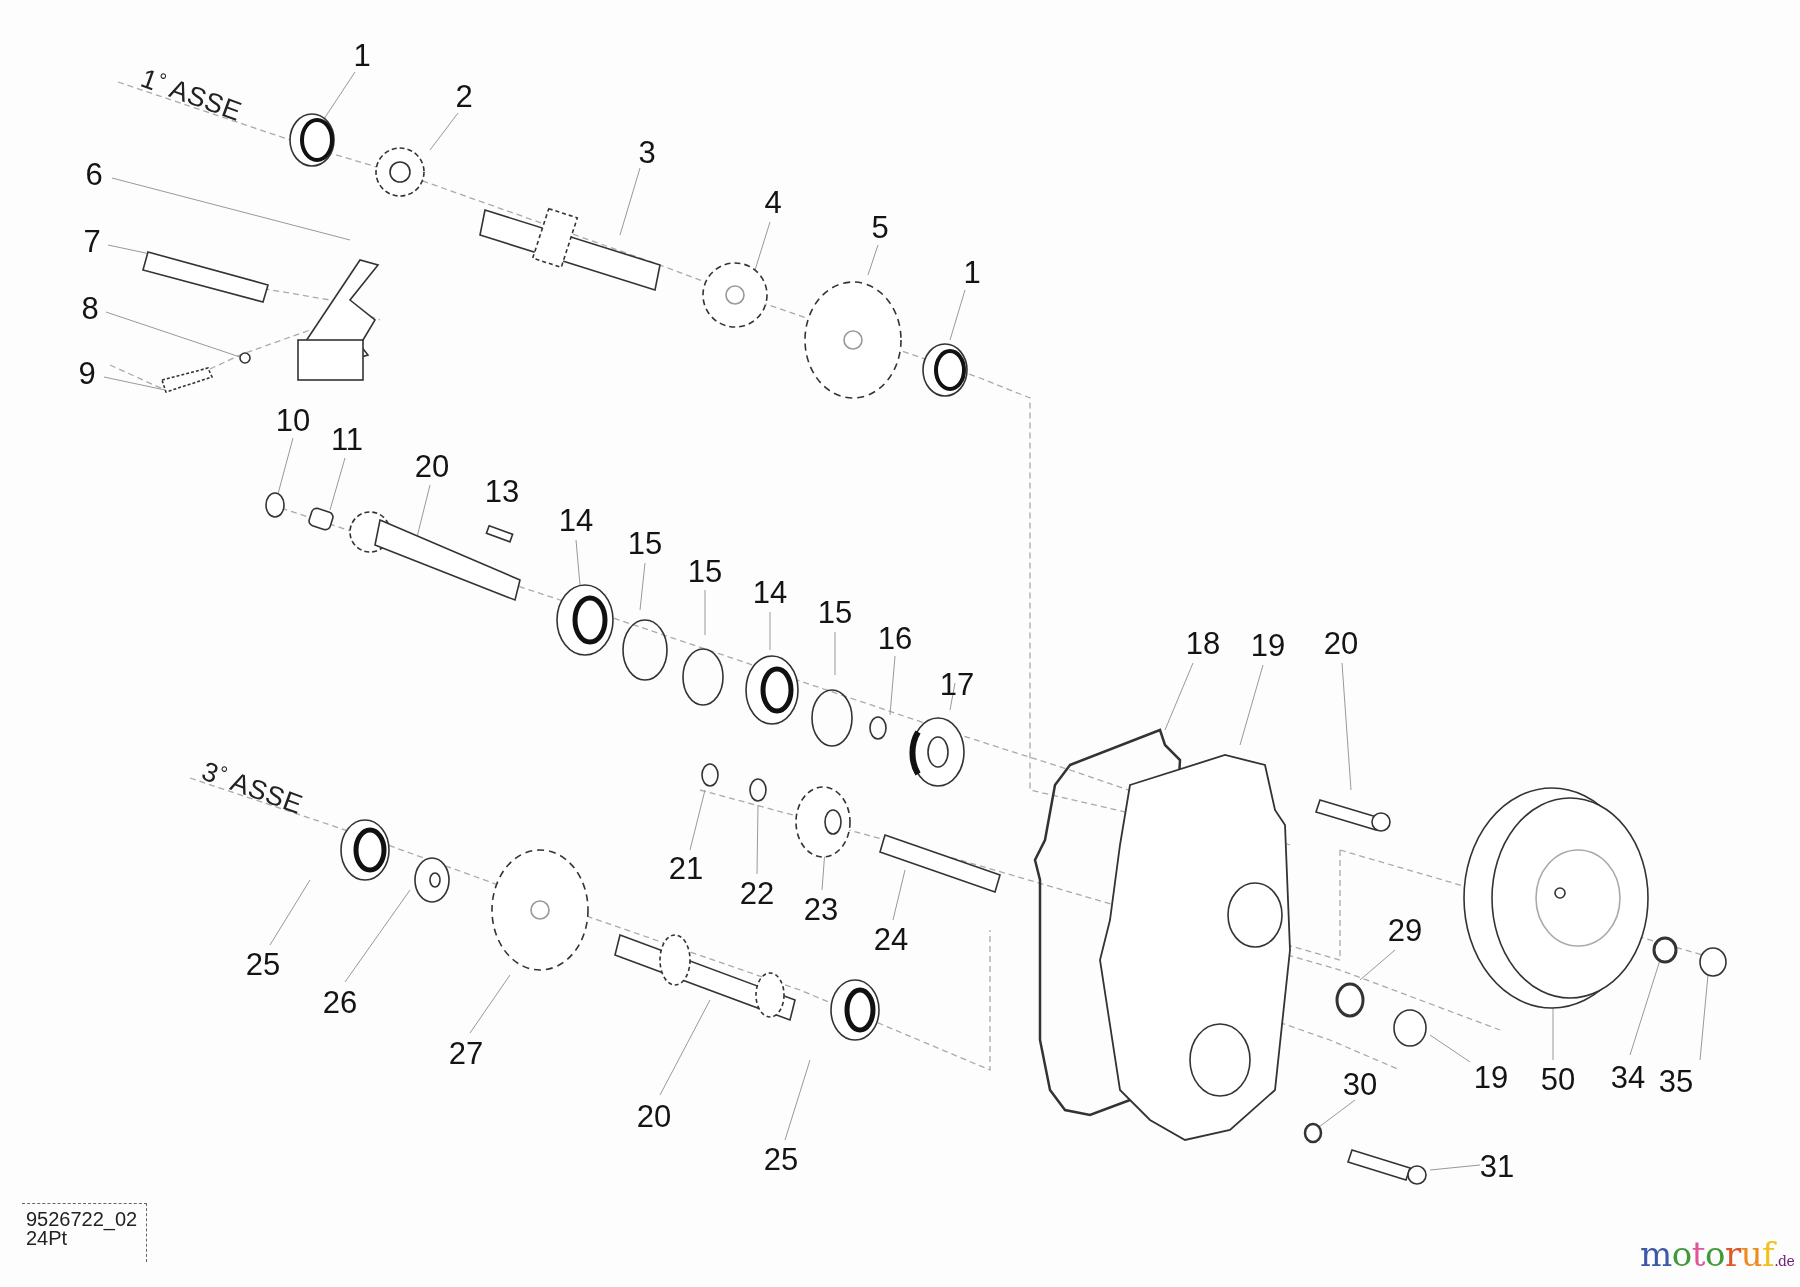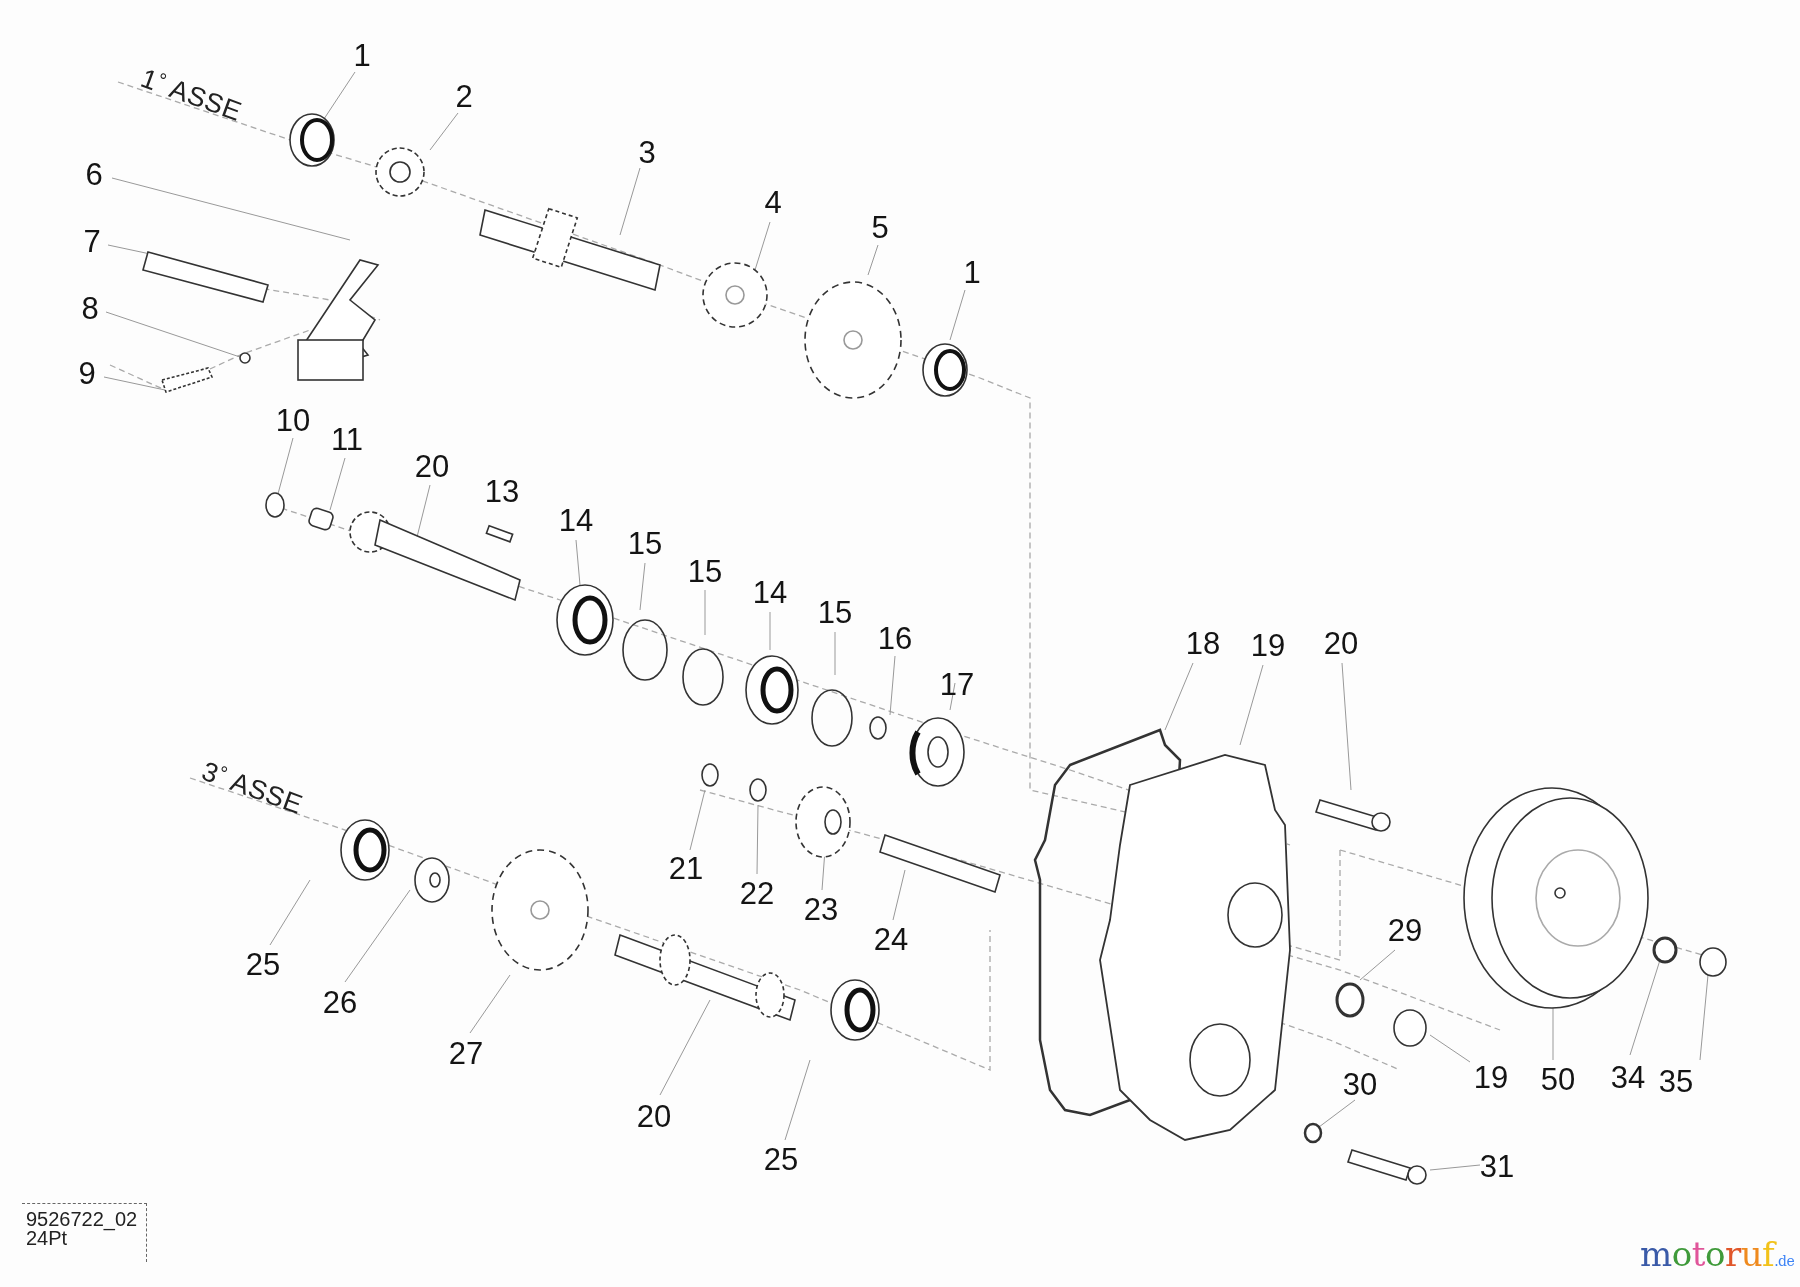--- a/index.html
+++ b/index.html
@@ -10,21 +10,21 @@
          transform: translate(-50%, -50%); white-space: nowrap; }
   .axis-label { position: absolute; font-size: 27px; color: #222; letter-spacing: 0.5px;
                 transform-origin: left center; white-space: nowrap; }
   .axis-label .deg { font-size: 20px; vertical-align: top; }
   .ref-box { position: absolute; left: 22px; top: 1203px; width: 124px; height: 58px;
              border-top: 1px dashed #666; border-right: 1px dashed #666; }
   .ref-box div { font-size: 20px; line-height: 19px; color: #222; padding-left: 4px; }
   .ref-box .code { padding-top: 6px; }
   .logo { position: absolute; left: 1640px; top: 1234px; font-family: "DejaVu Serif", serif;
           font-size: 34px; letter-spacing: -0.5px; }
-  .logo .de { font-size: 14px; color: #3b82f6; }
+  .logo .de { font-size: 14px; color: #701a75; }
 </style>
 </head>
 <body>
 
 <svg id="diagram" width="1800" height="1287" viewBox="0 0 1800 1287" xmlns="http://www.w3.org/2000/svg">
   <g fill="none" stroke="#aaa" stroke-width="1.3" stroke-dasharray="6 4">
 
     <polyline points="118,82 320,150 420,180 660,265 740,295 980,378 1030,398 1030,790 1160,820"></polyline>
 
     <polyline points="272,505 560,600 960,735 1070,770 1290,845"></polyline>

